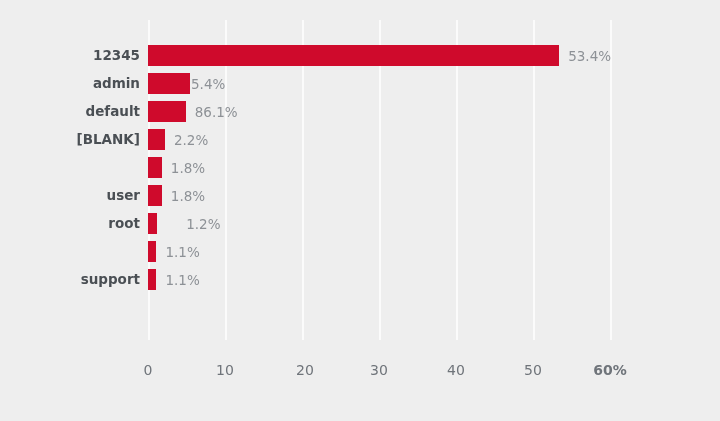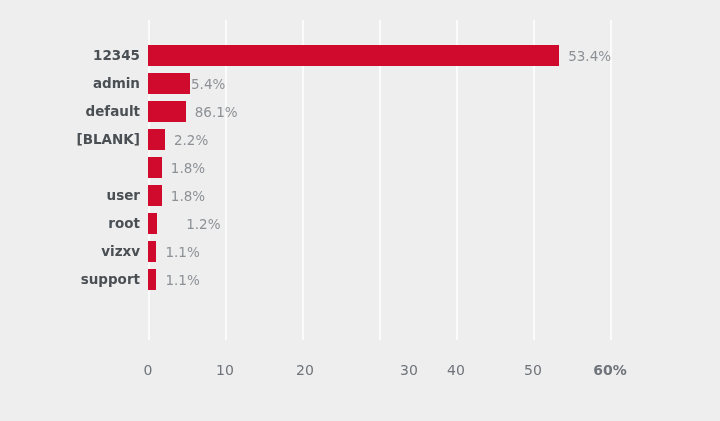--- a/index.html
+++ b/index.html
@@ -143,34 +143,33 @@
         <div class="cat-label">user</div>
         <div class="bar" style="width: 13.86px; background: rgb(207, 10, 44);"></div>
         <div class="val-label" style="left: 170.86px;">1.8%</div>
       </div>
       <div class="row">
         <div class="cat-label">root</div>
         <div class="bar" style="width: 9.24px; background: rgb(207, 10, 44);"></div>
         <div class="val-label" style="left: 166.24px; margin-left: 20px;">1.2%</div>
       </div>
       <div class="row">
-        <div class="cat-label">vizxv</div>
         <div class="bar" style="width: 8.47px; background: rgb(207, 10, 44);"></div>
         <div class="val-label" style="left: 165.47px;">1.1%</div>
       </div>
       <div class="row">
         <div class="cat-label">support</div>
         <div class="bar" style="width: 8.47px; background: rgb(207, 10, 44);"></div>
         <div class="val-label" style="left: 165.47px;">1.1%</div>
       </div>
     </div>
 
   <div id="x-axis">
       <div class="tick-label" style="left: 148px;">0</div>
       <div class="tick-label" style="left: 225px;">10</div>
       <div class="tick-label" style="left: 305px;">20</div>
-      <div class="tick-label" style="left: 379px; margin-left: 30px;">30</div>
+      <div class="tick-label" style="left: 379px;">30</div>
       <div class="tick-label" style="left: 456px;">40</div>
       <div class="tick-label" style="left: 533px;">50</div>
       <div class="tick-label" style="left: 610px; font-weight: bold;">60%</div>
     </div>
 
 </div>
 
 </body></html>

